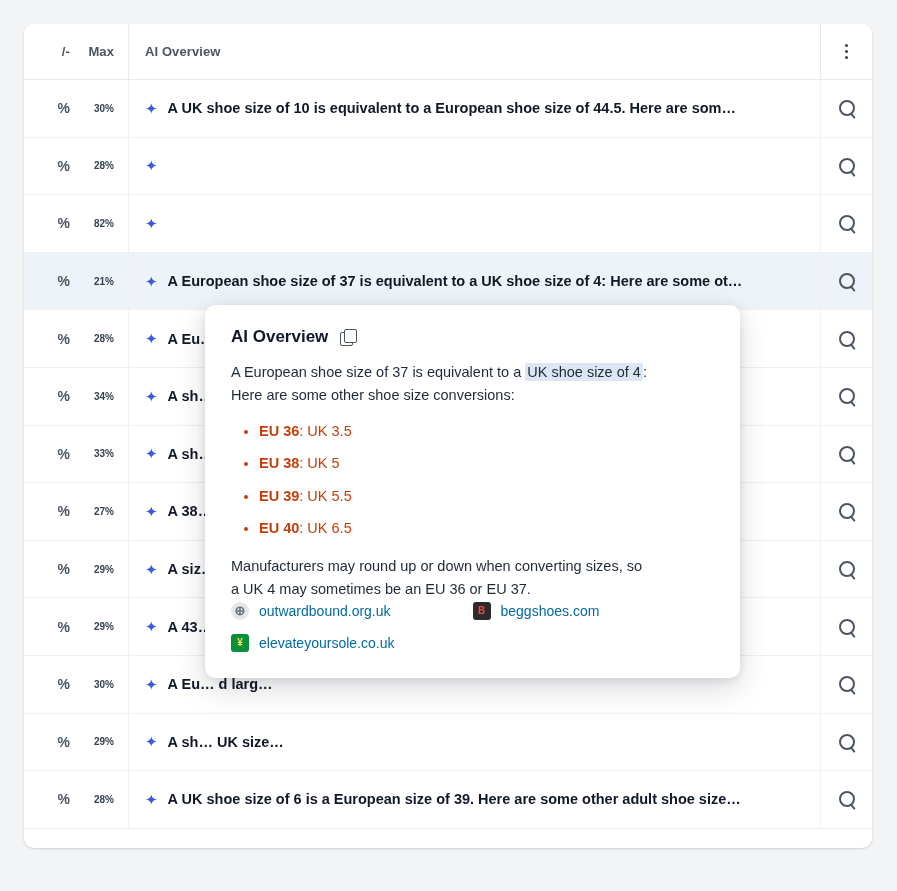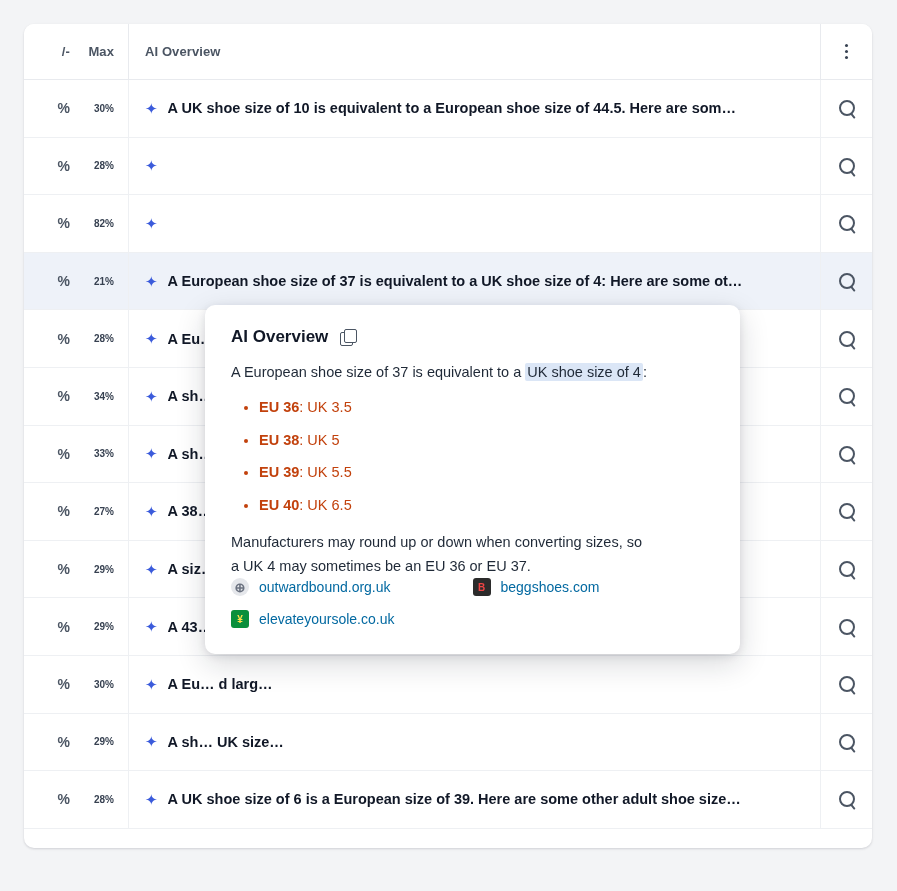--- a/index.html
+++ b/index.html
@@ -315,20 +315,21 @@
   <div class="popover">
     <div class="pop-head">
       <span class="pop-title">AI Overview</span>
       <span class="copy-icon"></span>
     </div>
 
     <div class="pop-body">
       <div>
         <span>A European shoe size of 37 is equivalent to a </span><span class="hl">UK shoe size of 4</span><span>:</span>
       </div>
+      <div>Here are some other shoe size conversions:</div>
 
       <ul class="pop-list" id="conv-list">
           <li><b>EU 36</b><span>: UK 3.5</span></li>
           <li><b>EU 38</b><span>: UK 5</span></li>
           <li><b>EU 39</b><span>: UK 5.5</span></li>
           <li><b>EU 40</b><span>: UK 6.5</span></li>
         </ul>
 
       <div class="pop-para">Manufacturers may round up or down when converting sizes, so</div>
       <div>a UK 4 may sometimes be an EU 36 or EU 37.</div>

